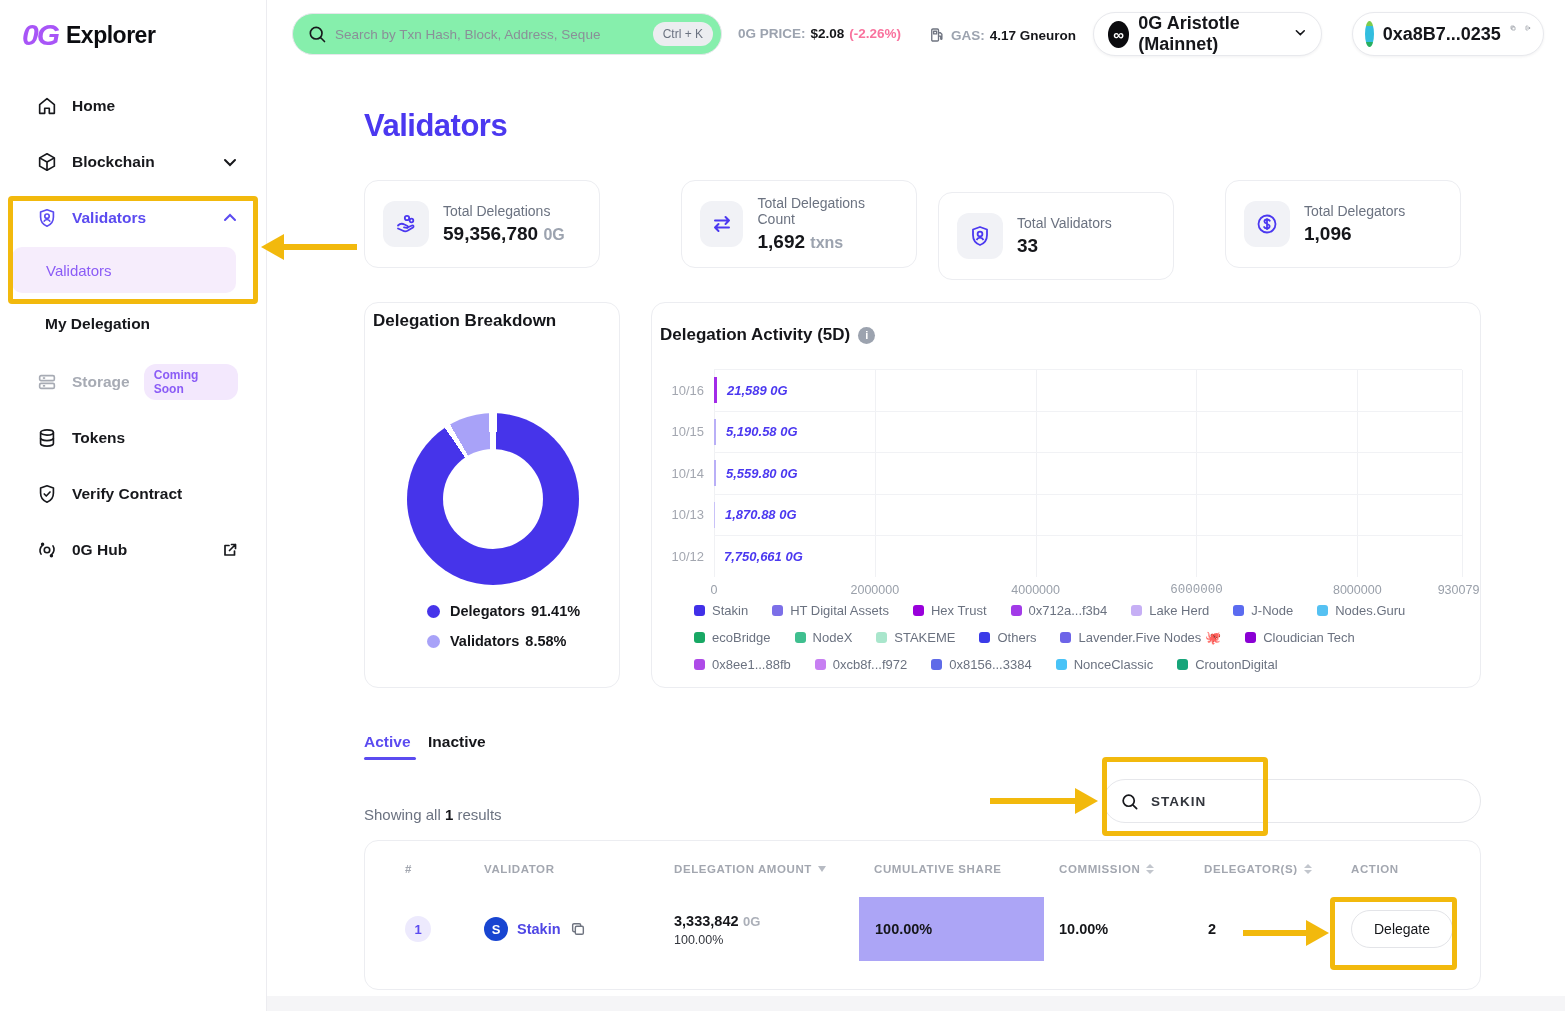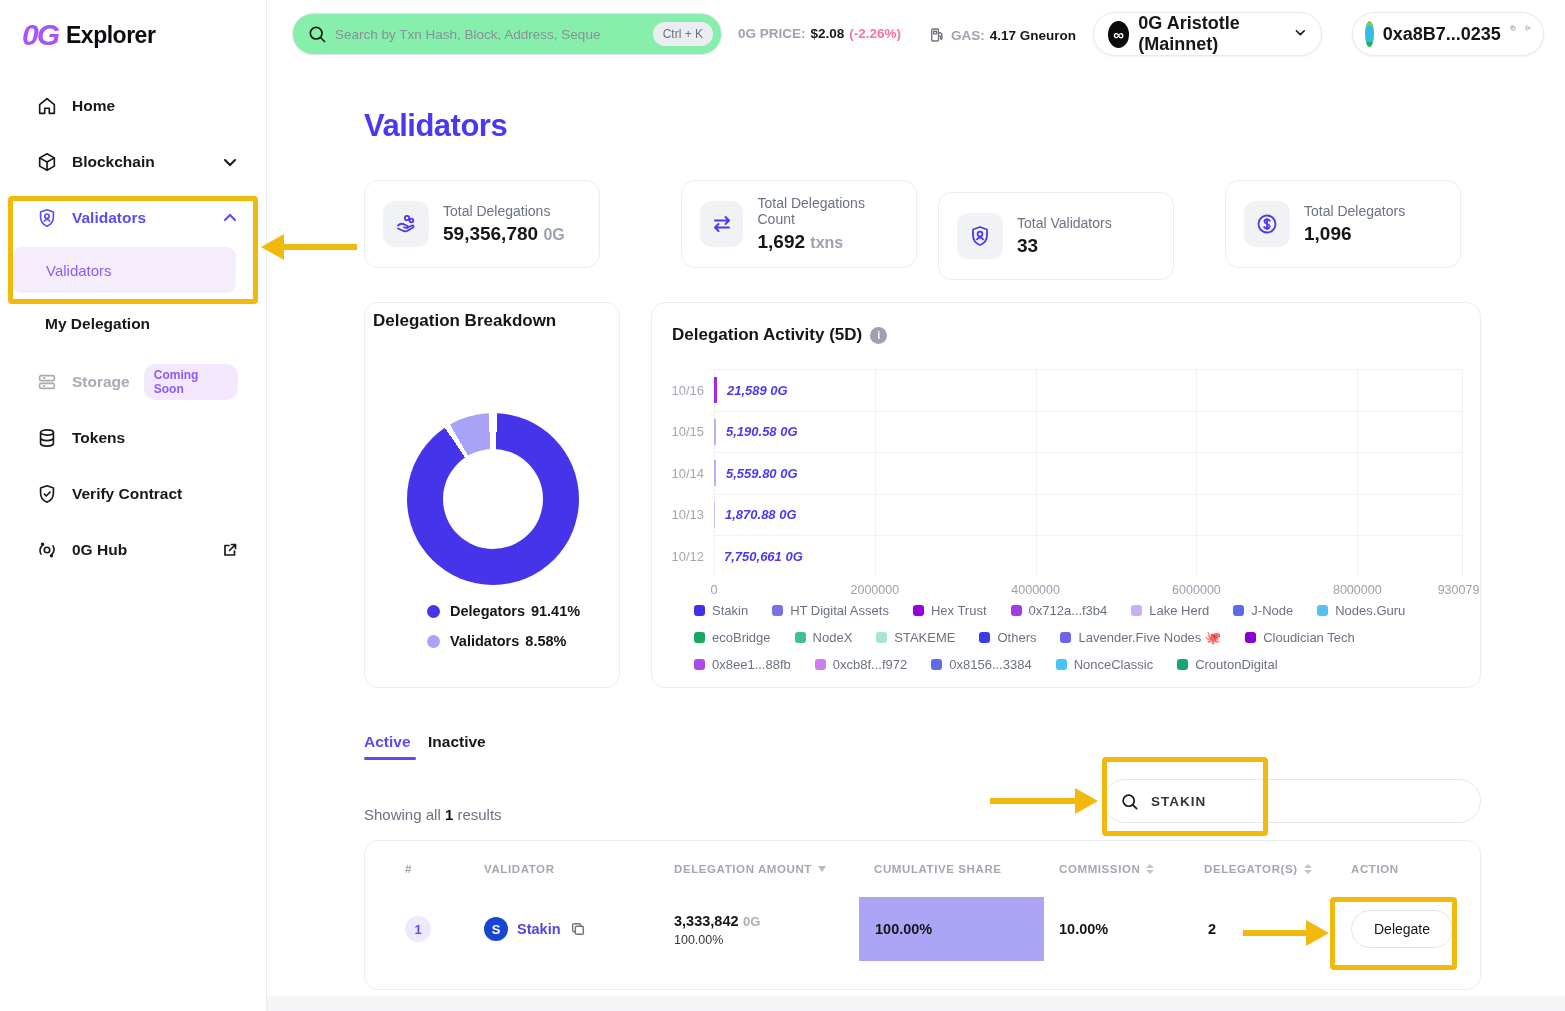--- a/index.html
+++ b/index.html
@@ -358,21 +358,21 @@
         <span style="margin-left:-4px;">91.41%</span>
       </div>
       <div class="bd-leg-item">
         <span class="bd-dot" style="background-color: rgb(168, 162, 248);"></span>
         <span>Validators</span>
         <span style="margin-left:-4px;">8.58%</span>
       </div>
     </div>
   </div>
 
-  <div class="card" style="left:651px; top:302px; width:830px; height:386px; padding:22px 20px; overflow:hidden;">
+  <div class="card" style="left:651px; top:302px; width:830px; height:386px; padding:22px 8px; overflow:hidden;">
     <div style="display:flex; align-items:center;">
       <span class="card-title">Delegation Activity (5D)</span>
       <span class="info-dot">i</span>
     </div>
 
     <div class="act-plot">
       <div class="gridv" style="left:0;"></div>
       <div class="gridv" style="left:21.5%;"></div>
       <div class="gridv" style="left:43%;"></div>
       <div class="gridv" style="left:64.5%;"></div>
@@ -407,21 +407,21 @@
           <span style="display: block; height: 28px; width: 23.8%; background-color: rgb(157, 0, 224);"></span>
         </span>
         <span class="act-val">7,750,661 0G</span>
       </div>
     </div>
 
     <div class="xaxis">
       <span style="left:0;">0</span>
       <span style="left:21.5%;">2000000</span>
       <span style="left:43%;">4000000</span>
-      <span style="left:64.5%;">6000000</span>
+      <span style="left:64.5%;font-family:Liberation Mono, monospace;">6000000</span>
       <span style="left:86%;">8000000</span>
       <span style="left:100%;">9300791</span>
     </div>
 
     <div class="act-legend">
       <span class="leg-item">
           <span class="sw" style="background-color: rgb(65, 48, 232);"></span>
           <span>Stakin</span>
         </span>
       <span class="leg-item">

